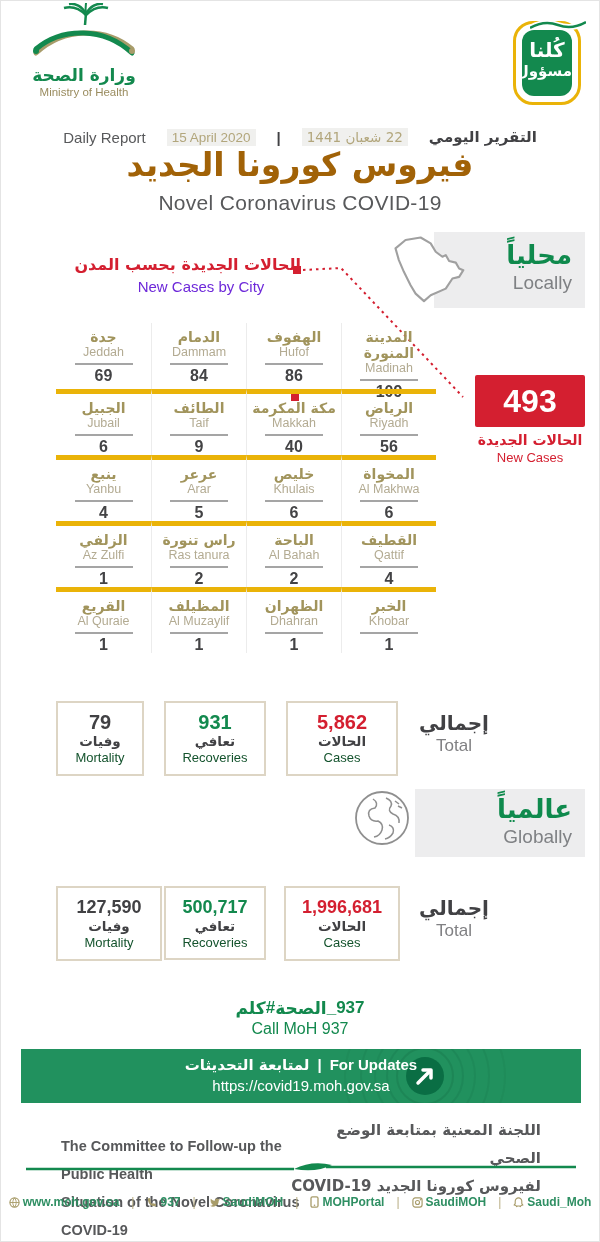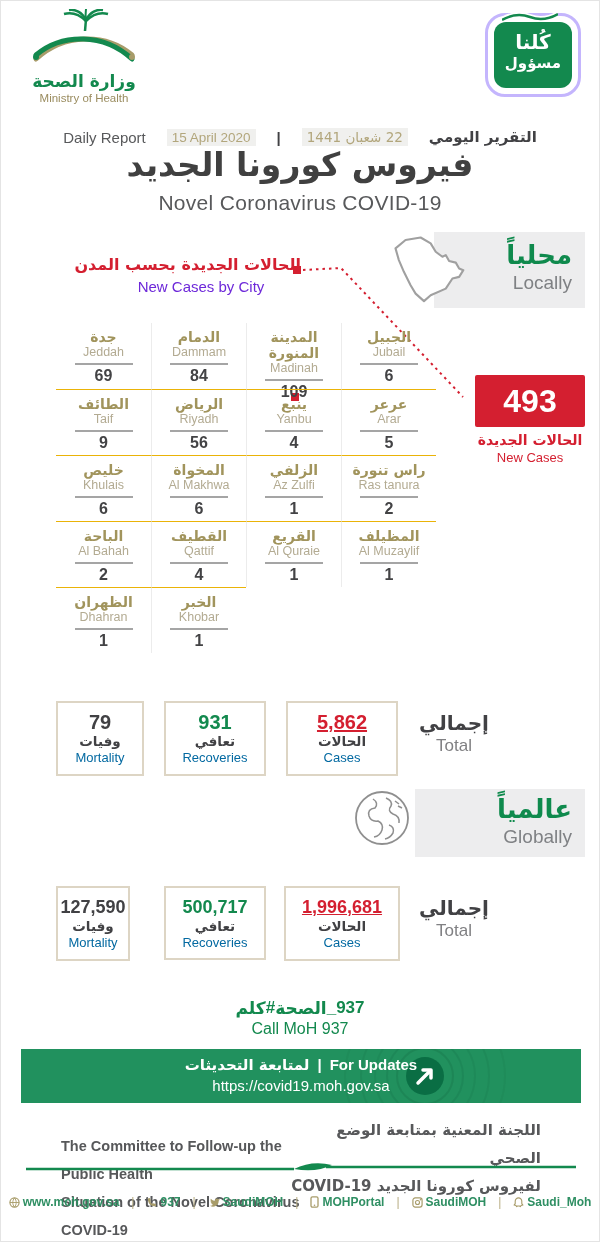--- a/index.html
+++ b/index.html
@@ -1,61 +1,61 @@
 <!DOCTYPE html>
 <html><head>
 <meta charset="utf-8">
 <style>
   html,body{margin:0;padding:0;background:#f4f4f4;}
   #frame{position:relative;width:600px;height:1242px;background:#ffffff;margin:0 auto;
          font-family:"Liberation Sans",sans-serif;border:1px solid #e4e4e4;box-sizing:border-box;overflow:hidden;}
   .abs{position:absolute;}
   .ar{font-family:"DejaVu Sans",sans-serif;}
   
-  .logo{left:16px;top:8px;width:134px;text-align:center;}
+  .logo{left:16px;top:2px;width:134px;text-align:center;}
   .logo-ar{color:#13894e;font-weight:bold;font-size:17px;}
   .logo-en{color:#9a8c5f;font-size:11.5px;margin-top:1px;}
-  .badge{right:18px;top:12px;width:96px;height:84px;border:3px solid #c4b5fd;border-radius:20px;box-sizing:border-box;}
+  .badge{right:18px;top:20px;width:68px;height:84px;border:3px solid #eab308;border-radius:20px;box-sizing:border-box;}
   .badge-inner{position:absolute;left:6px;right:6px;top:6px;bottom:6px;background:#13894e;border-radius:12px;
                color:#fff;text-align:center;padding-top:9px;box-sizing:border-box;}
   .badge-l1{font-size:20px;font-weight:bold;line-height:22px;}
   .badge-l2{font-size:15px;font-weight:bold;line-height:20px;}
   .report-line{left:0;right:0;top:127px;display:flex;justify-content:center;align-items:center;gap:21px;}
   .rl-en{color:#58595b;font-size:15px;}
   .chip{background:#f0f0ee;color:#b2a67c;font-size:13.5px;padding:1px 5px;}
   .rl-pipe{color:#414144;font-weight:bold;font-size:15px;}
   .rl-ar{color:#414144;font-weight:bold;font-size:15px;}
-  .title-ar{left:0;right:0;top:144px;text-align:center;color:#404040;font-weight:bold;font-size:33px;}
+  .title-ar{left:0;right:0;top:144px;text-align:center;color:#a16207;font-weight:bold;font-size:33px;}
   .title-en{left:0;right:0;top:190px;text-align:center;color:#58595b;font-size:21px;font-weight:500;letter-spacing:.3px;}
   
   .sec-block{background:#ededee;text-align:right;box-sizing:border-box;padding-right:13px;}
   .sec-ar{color:#0f8a4d;font-weight:bold;font-size:26px;line-height:32px;margin-top:7px;}
   .sec-en{color:#7f8184;font-size:19px;line-height:24px;}
   
   .sub-ar{left:100px;top:254px;width:200px;text-align:center;color:#d41f30;font-weight:bold;font-size:16px;white-space:nowrap;}
   .sub-en{left:100px;top:277px;width:200px;text-align:center;color:#6d28d9;font-size:15px;}
   .newbox{left:474px;top:374px;width:110px;height:52px;background:#d41f30;border-radius:2px;
           color:#fff;font-weight:bold;font-size:32px;text-align:center;line-height:52px;}
   .new-ar{left:454px;top:431px;width:150px;text-align:center;color:#d41f30;font-weight:bold;font-size:14px;}
   .new-en{left:454px;top:449px;width:150px;text-align:center;color:#d41f30;font-size:13px;}
   
   .citytable{left:55px;top:322px;width:380px;display:grid;grid-template-columns:repeat(4,1fr);}
-  .cell{height:66px;text-align:center;border-left:1px solid #ececec;border-top:1px solid #eab308;padding-top:6px;box-sizing:border-box;}
+  .cell{height:66px;text-align:center;border-left:1px solid #ececec;border-top:5px solid #eab308;padding-top:6px;box-sizing:border-box;}
   .cell:nth-child(4n+1){border-left:none;}
   .cell:nth-child(-n+4){border-top:none;}
   .c-ar{color:#a1945c;font-weight:bold;font-size:14px;line-height:16px;}
   .c-en{color:#b3ab92;font-size:12.5px;line-height:15px;}
   .c-line{width:58px;border-bottom:2px solid #a5a5a5;margin:3px auto 2px auto;}
   .c-val{color:#434345;font-weight:bold;font-size:16px;}
   
   .tbox{border:2px solid #ddd5c4;background:#fff;box-sizing:border-box;text-align:center;padding-top:8px;}
   .t-val{font-weight:bold;font-size:20px;line-height:22px;}
   .t-ar{color:#414144;font-weight:bold;font-size:13.5px;line-height:17px;}
-  .t-en{color:#0369a1;font-size:13px;line-height:16px;}
-  .v-dark{color:#414144;} .v-green{color:#13894e;} .v-red{color:#d41f30;text-decoration:underline;}
+  .t-en{color:#14532d;font-size:13px;line-height:16px;}
+  .v-dark{color:#414144;} .v-green{color:#13894e;} .v-red{color:#d41f30;}
   .grand{width:90px;text-align:center;}
   .g-ar{color:#414144;font-weight:bold;font-size:20px;line-height:24px;}
   .g-en{color:#808083;font-size:17px;line-height:21px;}
   
   .call-ar{left:0;right:0;top:997px;display:flex;justify-content:center;color:#13894e;font-weight:bold;font-size:17px;}
   .call-en{left:0;right:0;top:1019px;text-align:center;color:#13894e;font-size:16px;}
   .banner{left:20px;top:1048px;width:560px;height:54px;background:#21915e;overflow:hidden;}
   .banner-l1{position:absolute;left:0;right:0;top:7px;display:flex;justify-content:center;gap:8px;
              color:#fff;font-weight:bold;font-size:15px;}
   .banner-l2{position:absolute;left:0;right:0;top:28px;text-align:center;color:#fff;font-size:15px;}
@@ -140,37 +140,49 @@
       <div class="c-line"></div>
       <div class="c-val">69</div>
     </div>
     <div class="cell">
       <div class="c-ar ar" dir="rtl">الدمام</div>
       <div class="c-en">Dammam</div>
       <div class="c-line"></div>
       <div class="c-val">84</div>
     </div>
     <div class="cell">
+      <div class="c-ar ar" dir="rtl">الهفوف</div>
+      <div class="c-en">Hufof</div>
+      <div class="c-line"></div>
+      <div class="c-val">86</div>
+    </div>
+    <div class="cell">
       <div class="c-ar ar" dir="rtl">المدينة المنورة</div>
       <div class="c-en">Madinah</div>
       <div class="c-line"></div>
       <div class="c-val">109</div>
     </div>
 
     <div class="cell">
       <div class="c-ar ar" dir="rtl">الجبيل</div>
       <div class="c-en">Jubail</div>
       <div class="c-line"></div>
       <div class="c-val">6</div>
     </div>
     <div class="cell">
       <div class="c-ar ar" dir="rtl">الطائف</div>
       <div class="c-en">Taif</div>
       <div class="c-line"></div>
       <div class="c-val">9</div>
+    </div>
+    <div class="cell">
+      <div class="c-ar ar" dir="rtl">مكة المكرمة</div>
+      <div class="c-en">Makkah</div>
+      <div class="c-line"></div>
+      <div class="c-val">40</div>
     </div>
     <div class="cell">
       <div class="c-ar ar" dir="rtl">الرياض</div>
       <div class="c-en">Riyadh</div>
       <div class="c-line"></div>
       <div class="c-val">56</div>
     </div>
 
     <div class="cell">
       <div class="c-ar ar" dir="rtl">ينبع</div>
@@ -273,21 +285,21 @@
     <div class="sec-en">Globally</div>
   </div>
   <svg class="abs" style="left:352px;top:788px;" width="58" height="58" viewBox="0 0 58 58">
     <circle cx="29" cy="29" r="26" fill="#ffffff" stroke="#8f8f8f" stroke-width="1.8"></circle>
     <path d="M20,10 q6,4 2,9 q-8,1 -6,8 q2,6 9,5 q6,3 4,9 q-2,6 -8,7" fill="none" stroke="#8f8f8f" stroke-width="1.5"></path>
     <path d="M33,9 q7,3 5,8 q-4,5 2,8 q7,2 6,9" fill="none" stroke="#8f8f8f" stroke-width="1.5"></path>
     <path d="M36,36 q6,2 4,8 q-3,5 -8,6" fill="none" stroke="#8f8f8f" stroke-width="1.5"></path>
     <path d="M42,12 l4,3 M45,17 l4,2" stroke="#8f8f8f" stroke-width="1.5"></path>
   </svg>
 
-  <div class="abs tbox" style="left:55px;top:885px;width:74px;height:75px;">
+  <div class="abs tbox" style="left:55px;top:885px;width:106px;height:75px;">
     <div class="t-val v-dark" style="font-size:18px;">127,590</div>
     <div class="t-ar ar" dir="rtl">وفيات</div>
     <div class="t-en">Mortality</div>
   </div>
   <div class="abs tbox" style="left:163px;top:885px;width:102px;height:74px;">
     <div class="t-val v-green" style="font-size:18px;">500,717</div>
     <div class="t-ar ar" dir="rtl">تعافي</div>
     <div class="t-en">Recoveries</div>
   </div>
   <div class="abs tbox" style="left:283px;top:885px;width:116px;height:75px;">

